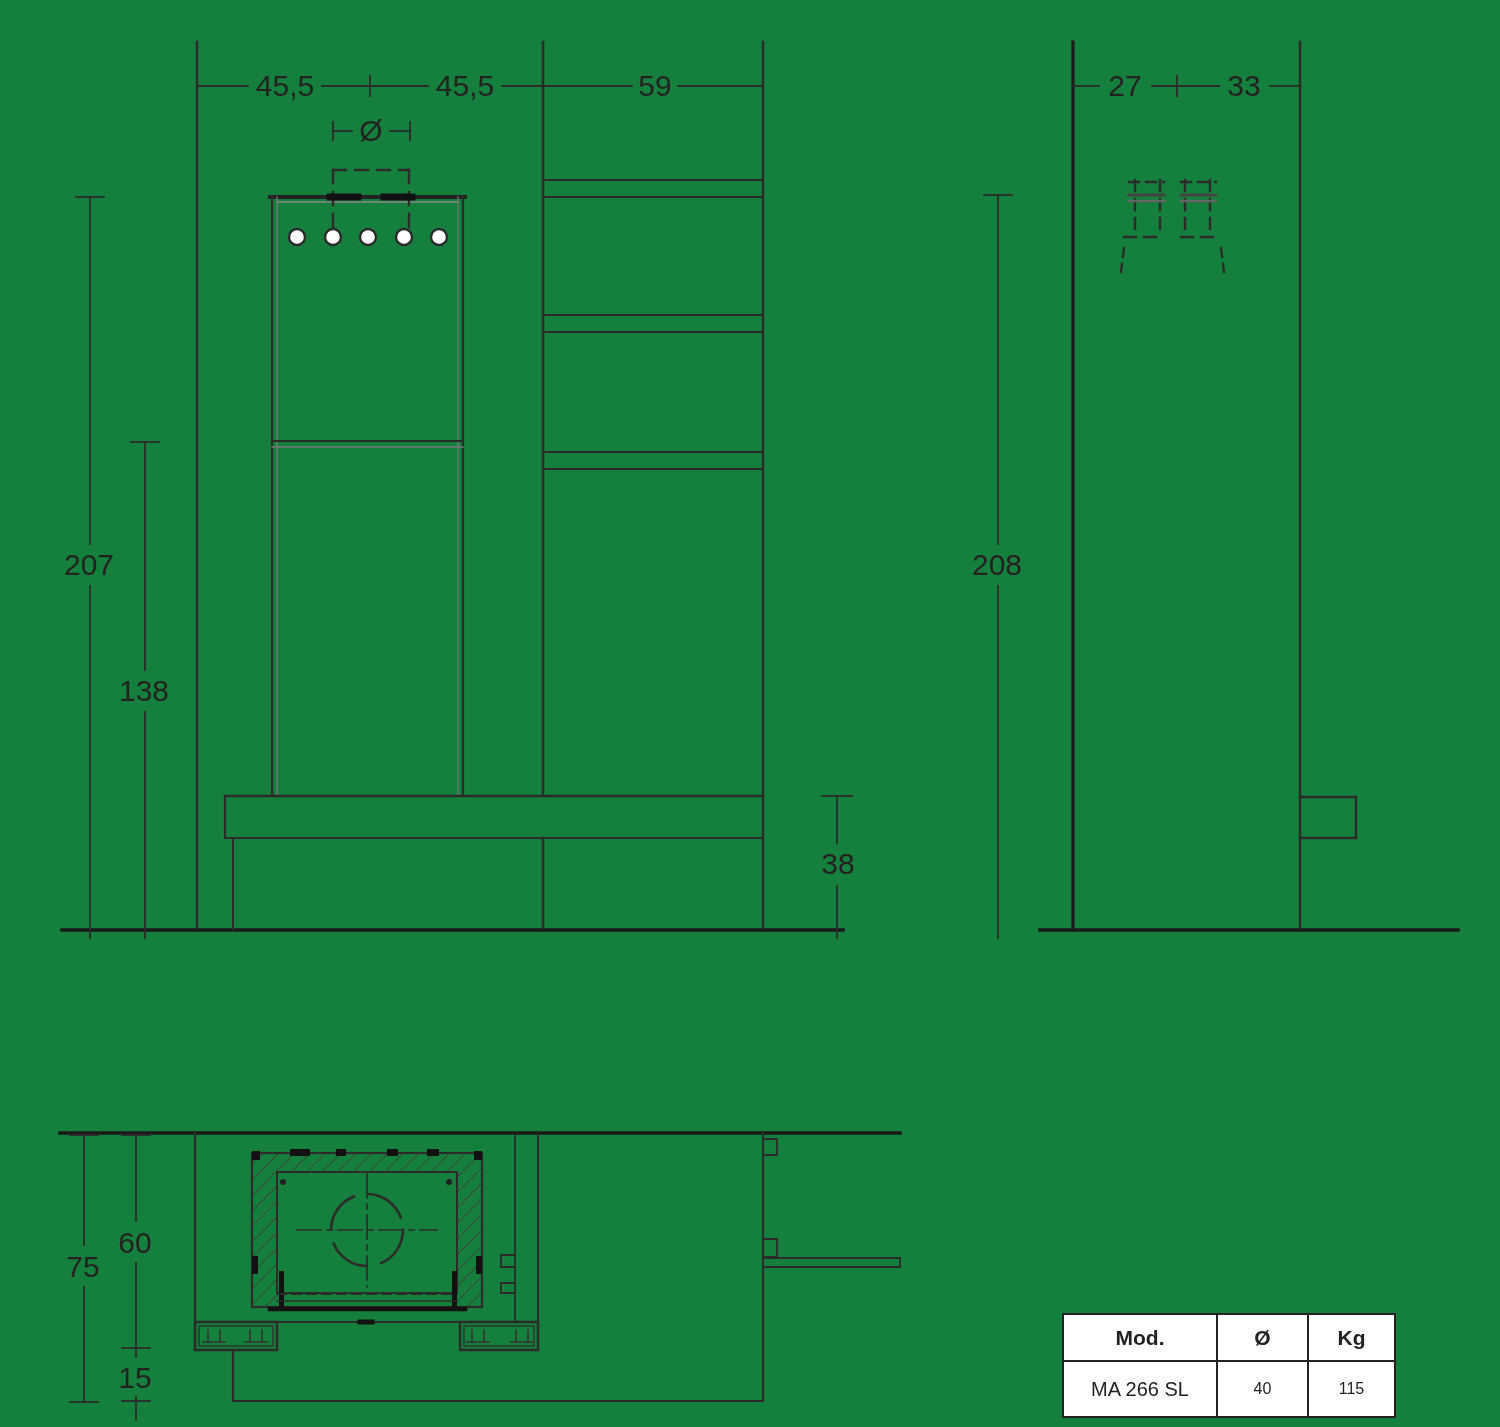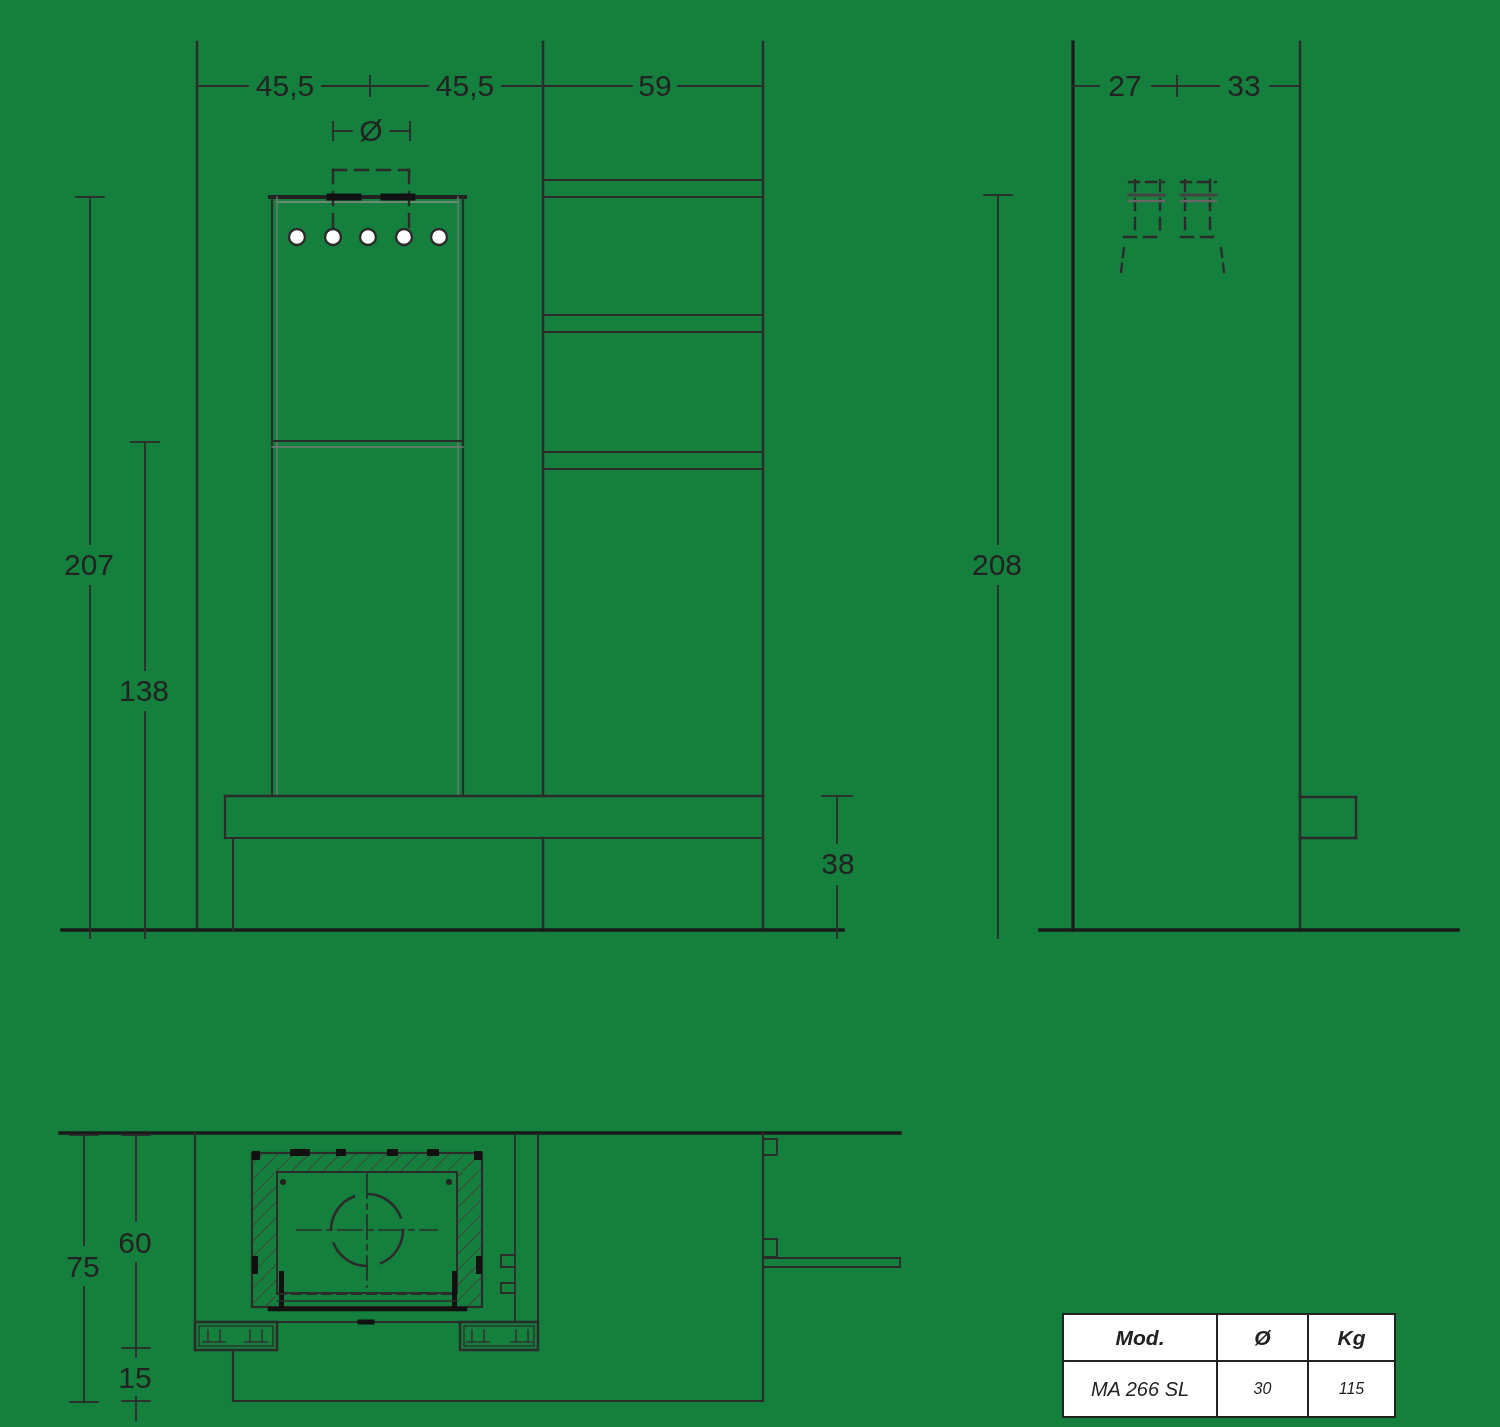--- a/index.html
+++ b/index.html
@@ -10,21 +10,20 @@
   svg{position:absolute;left:0;top:0;}
   svg text{fill:#222;font-family:"Liberation Sans","DejaVu Sans",sans-serif;}
   .dim{font-size:30px;}
   .spec-table{
     position:absolute;left:1062px;top:1313px;border-collapse:collapse;
     table-layout:fixed;color:#222;
   }
   .spec-table td,.spec-table th{
     border:2px solid #222;text-align:center;vertical-align:middle;padding:0;
     background:#fff;
-    font-style:italic;
   }
   .spec-table .c0{width:152px;}
   .spec-table .c1{width:89px;}
   .spec-table .c2{width:85px;margin-top:15px;}
   .spec-table .hrow{height:47px;font-size:21px;font-weight:bold;}
   .spec-table .drow{height:56px;}
   .spec-table .model{font-size:20px;font-weight:normal;}
   .spec-table .num{font-size:16px;font-weight:normal;}
 </style>
 </head>
@@ -281,19 +280,19 @@
 
 <table class="spec-table">
   <tbody>
         <tr class="hrow">
     <th class="c0">Mod.</th>
     <th class="c1">Ø</th>
     <th class="c2">Kg</th>
   </tr>
   <tr class="drow">
     <td class="c0 model">MA 266 SL</td>
-    <td class="c1 num">30</td>
+    <td class="c1 num">40</td>
     <td class="c2 num">115</td>
   </tr>
 </tbody>
     </table>
 
 </div>
 
 </body></html>

